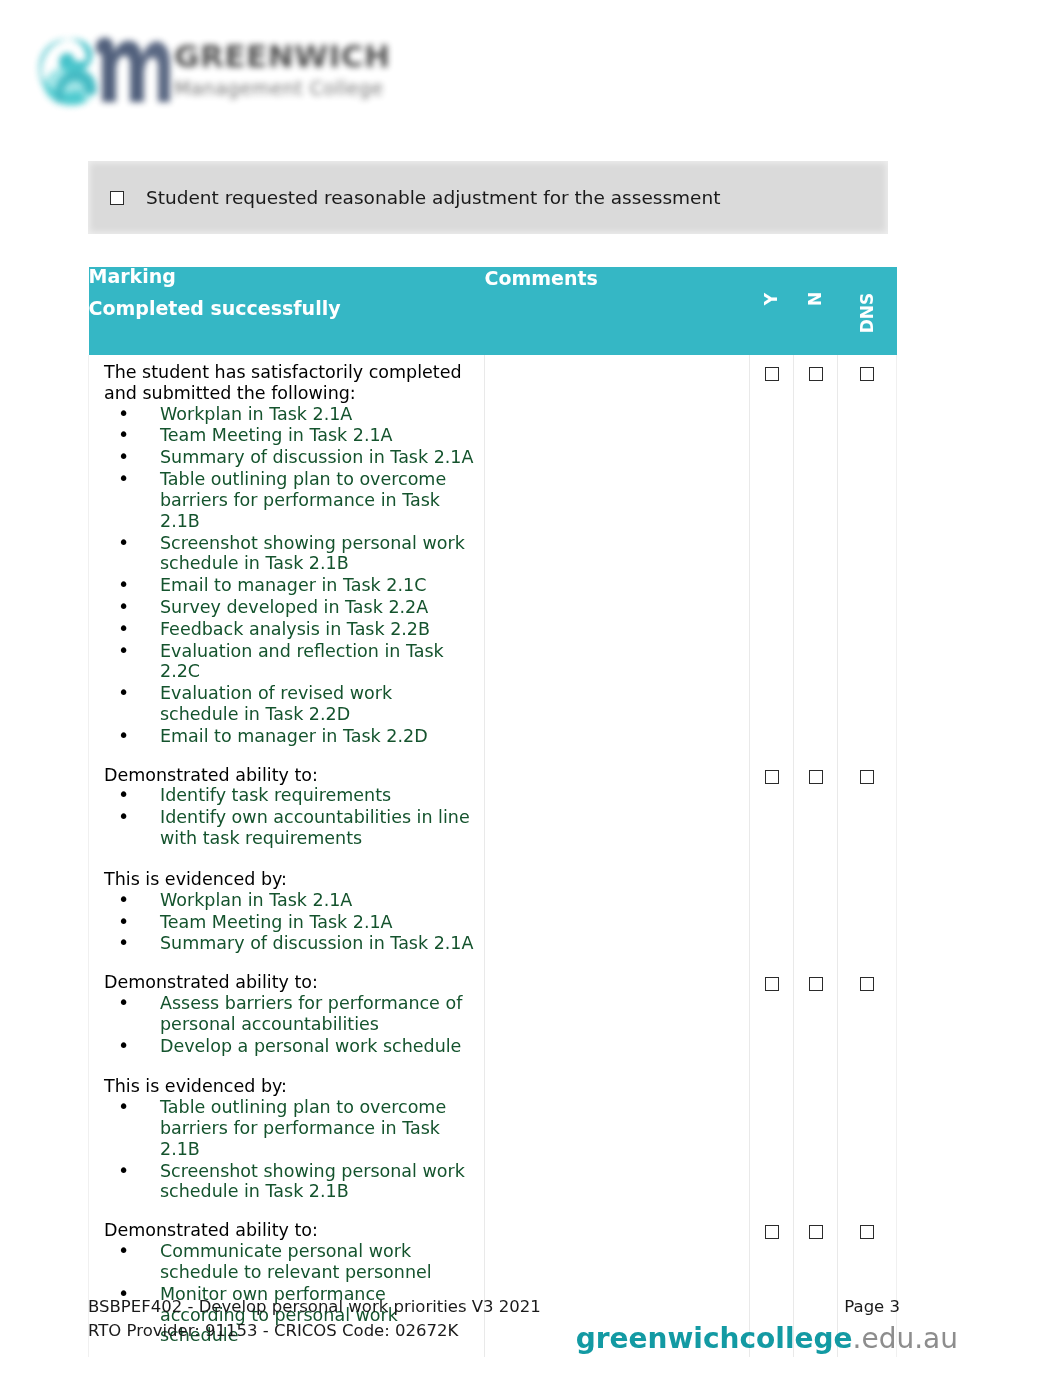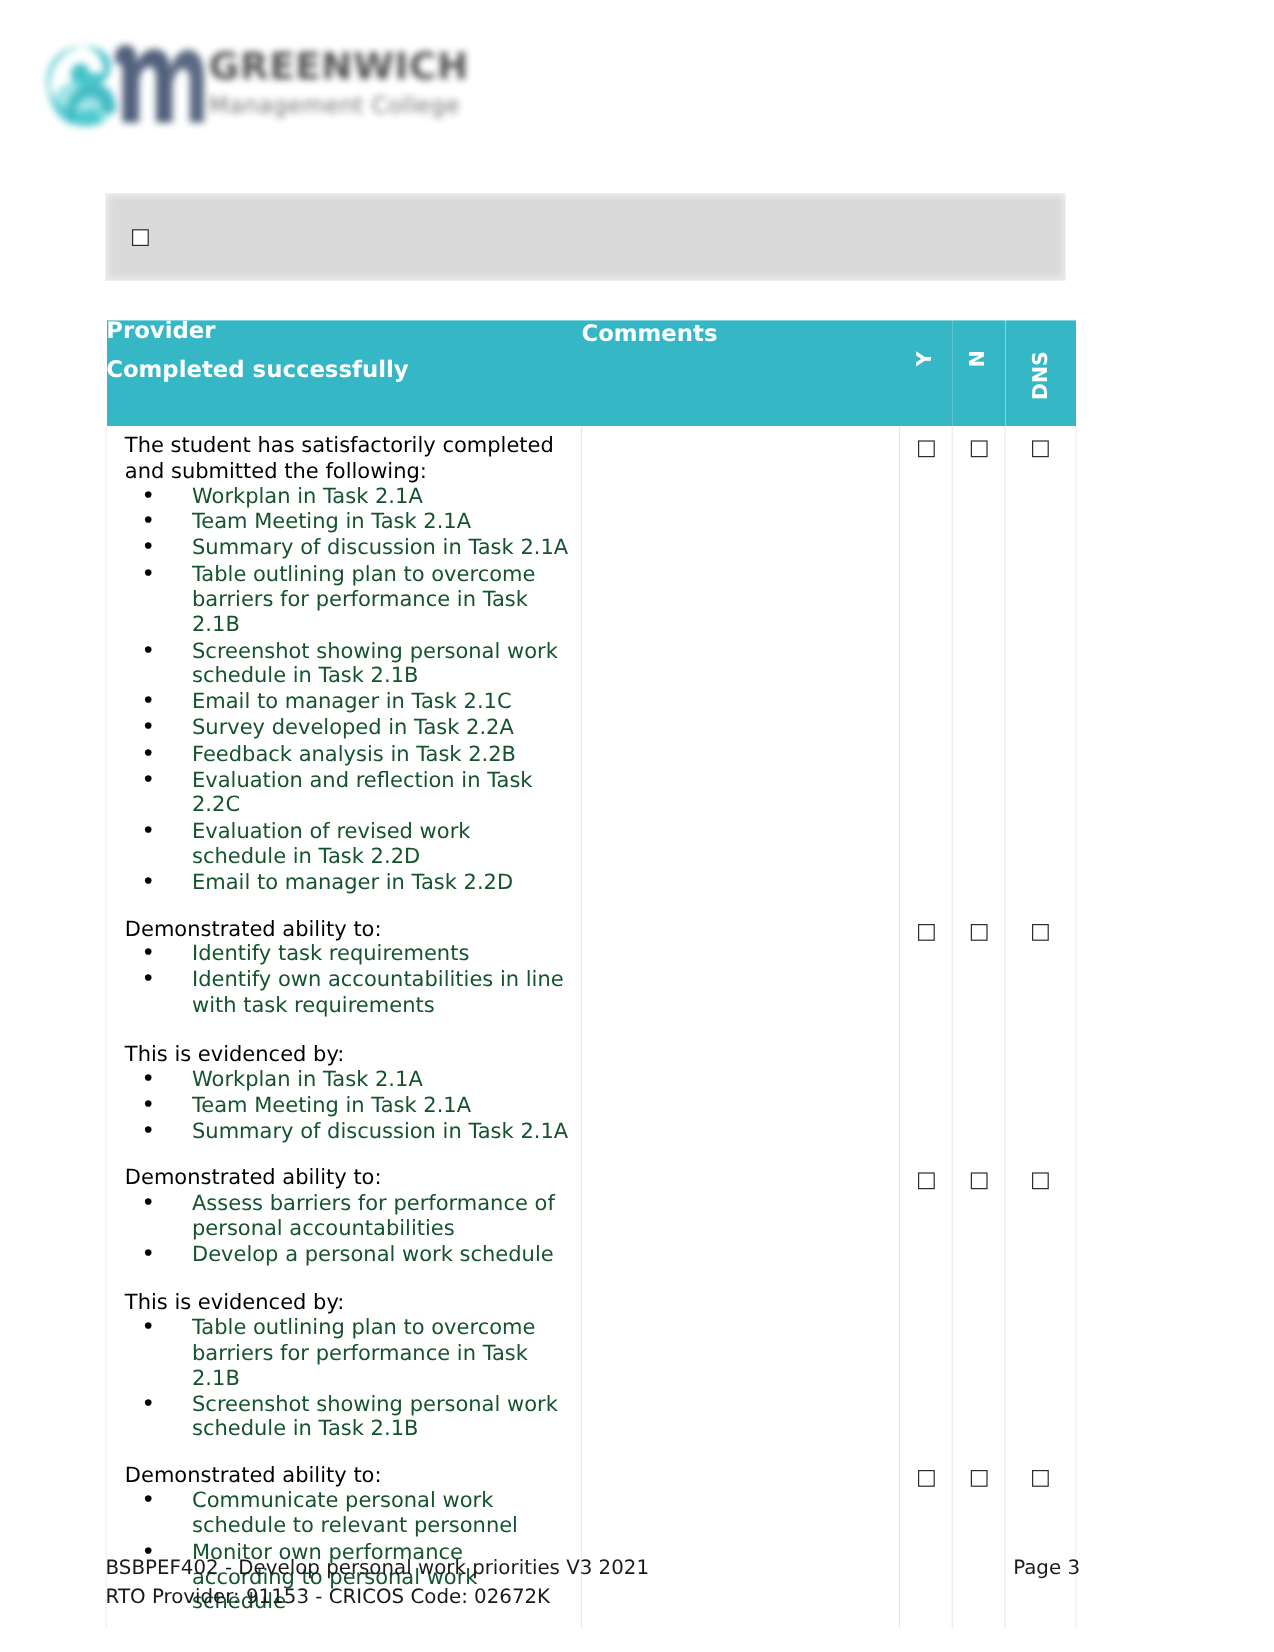--- a/index.html
+++ b/index.html
@@ -261,34 +261,35 @@
       </svg>
     </div>
     <div class="logo-text-wrap">
       <div class="logo-name">GREENWICH</div>
       <div class="logo-sub">Management College</div>
     </div>
   </div>
 
   <div class="adjust-box">
     <span class="cb"></span>
+    <span class="label">Student requested reasonable adjustment for the assessment</span>
   </div>
 
   <table class="tbl">
     <colgroup>
       <col style="width:396px">
       <col style="width:265px">
       <col style="width:44px">
       <col style="width:44px">
       <col style="width:59px">
     </colgroup>
     <tbody>
       <tr class="thead-row">
         <td class="th-marking">
-          <div class="th-title">Provider</div>
+          <div class="th-title">Marking</div>
           <div class="th-sub">Completed successfully</div>
         </td>
         <td class="th-comments">Comments</td>
         <td class="th-rot">
           <span class="rot-label">Y</span>
         </td>
         <td class="th-rot">
           <span class="rot-label">N</span>
         </td>
         <td class="th-rot">
@@ -376,15 +377,18 @@
       </tr>
     </tbody>
   </table>
 
   <div class="footer">
     <div class="footer-left">
       <div>BSBPEF402 - Develop personal work priorities V3 2021</div>
       <div>RTO Provider: 91153  - CRICOS  Code: 02672K</div>
     </div>
     <div class="footer-page">Page 3</div>
+    <div class="footer-url">
+      <span class="url-bold">greenwichcollege</span><span class="url-tail">.edu.au</span>
+    </div>
   </div>
 
 </div>
 
 </body></html>

